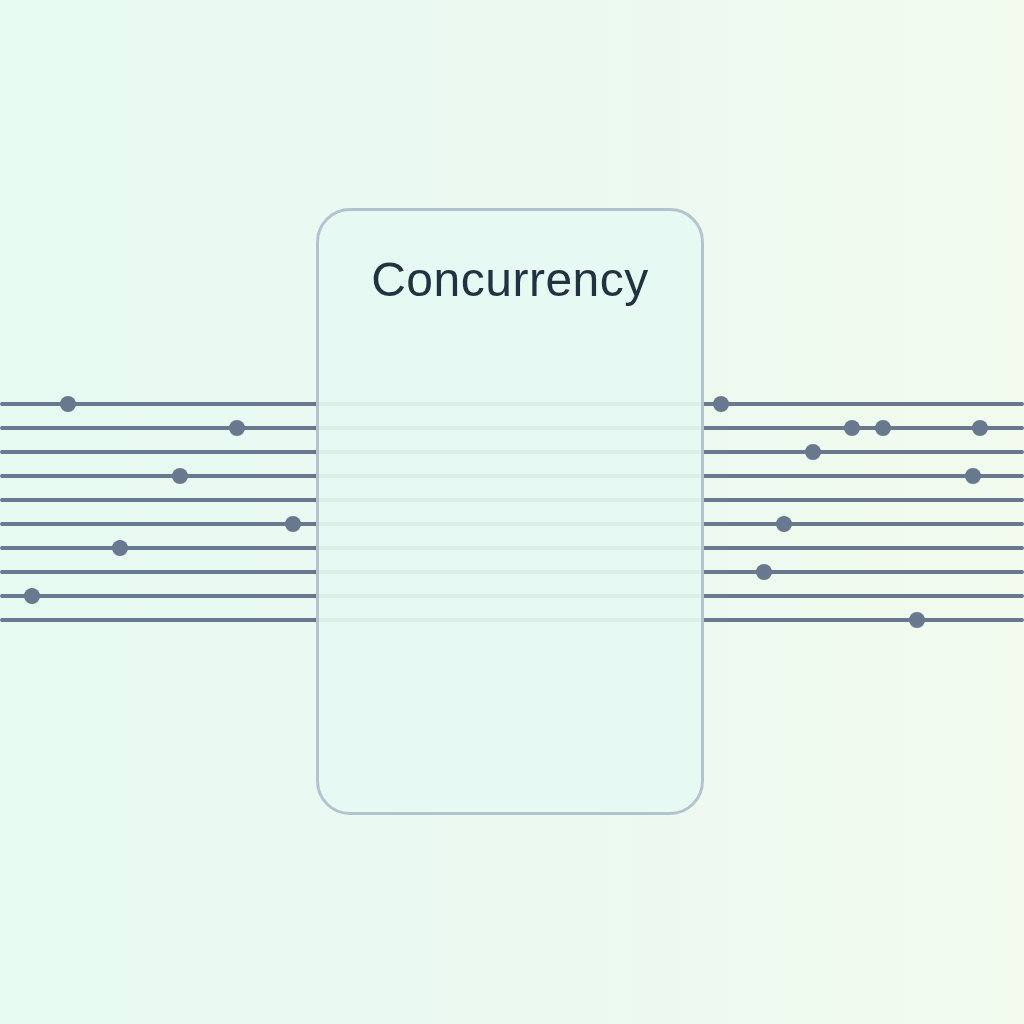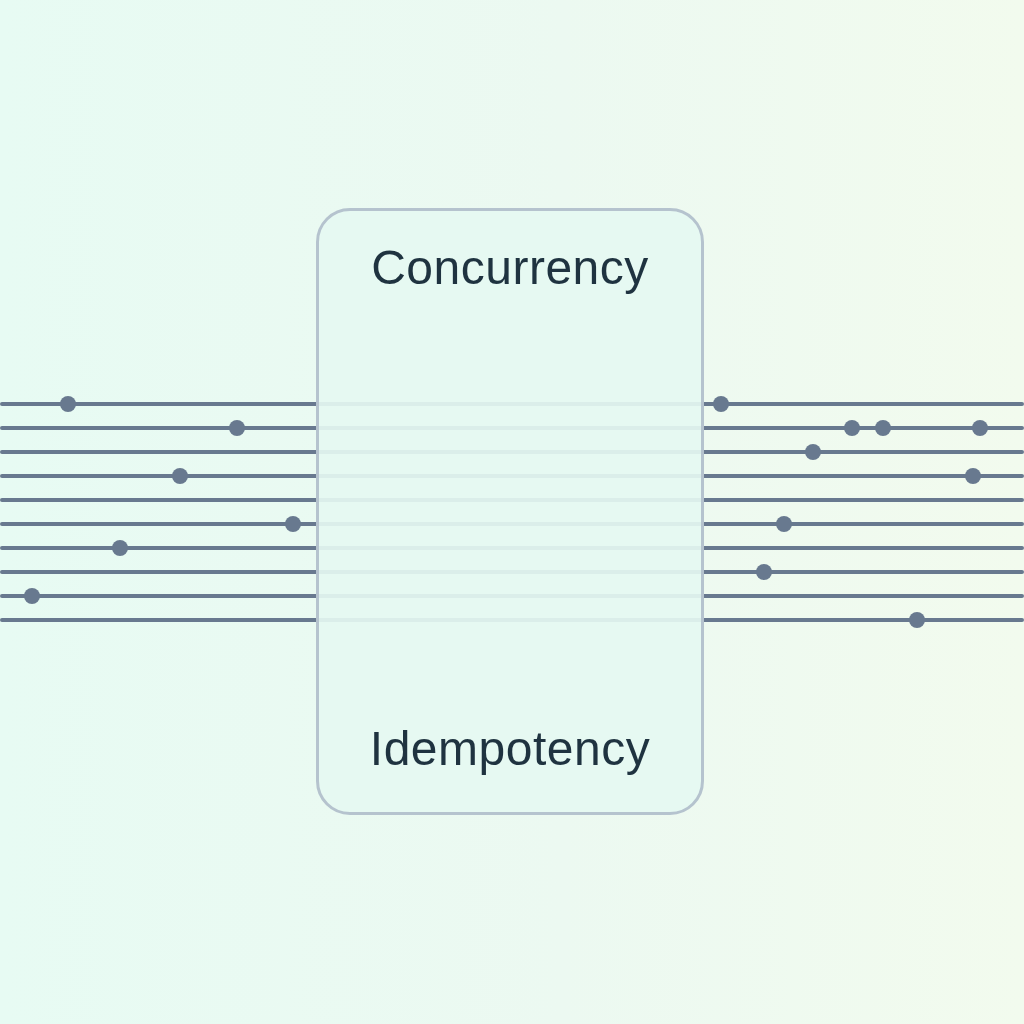--- a/index.html
+++ b/index.html
@@ -40,21 +40,21 @@
     width: 388px;
     height: 607px;
     box-sizing: border-box;
     border: 3px solid var(--card-border);
     border-radius: 34px;
     background: var(--card-bg);
     z-index: 3;
     display: flex;
     flex-direction: column;
     justify-content: space-between;
-    padding: 9px 0 16px 0;
+    padding: 21px 0 16px 0;
   }
   .card-item {
     height: 95px;
     line-height: 95px;
     text-align: center;
     font-size: 48px;
     font-weight: 500;
     letter-spacing: 0.5px;
     color: var(--text-color);
     white-space: nowrap;
@@ -88,15 +88,14 @@
       <div class="dot" style="left: 875px; top: 420px;"></div>
       <div class="dot" style="left: 972px; top: 420px;"></div>
       <div class="dot" style="left: 805px; top: 444px;"></div>
       <div class="dot" style="left: 965px; top: 468px;"></div>
       <div class="dot" style="left: 776px; top: 516px;"></div>
       <div class="dot" style="left: 756px; top: 564px;"></div>
       <div class="dot" style="left: 909px; top: 612px;"></div>
     </div>
   <div class="card" id="card">
       <div class="card-item">Concurrency</div>
-      <div class="card-item">Idempotency</div>
     </div>
 </div>
 
 </body></html>

